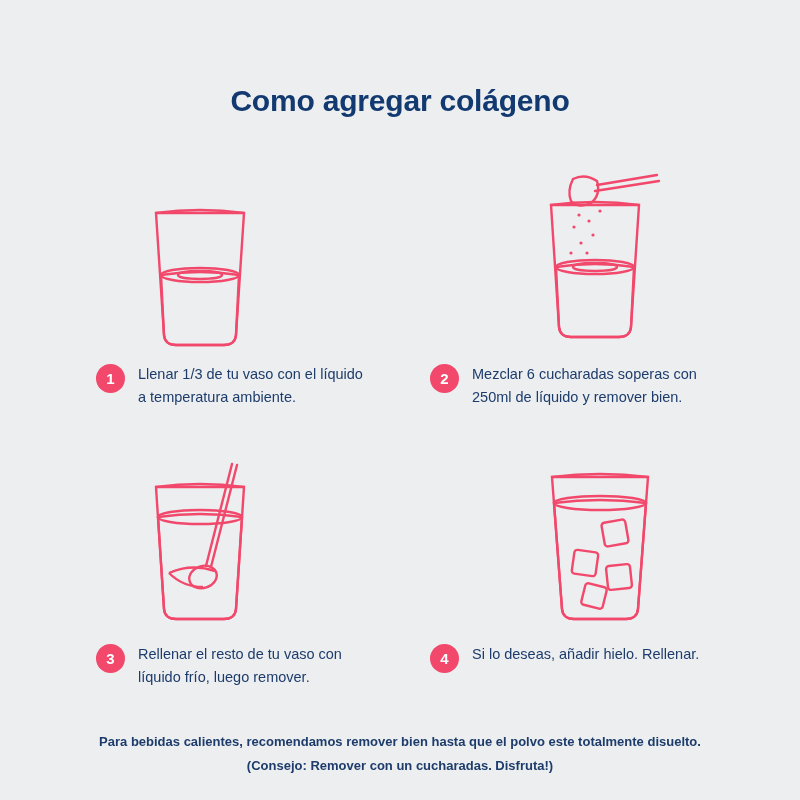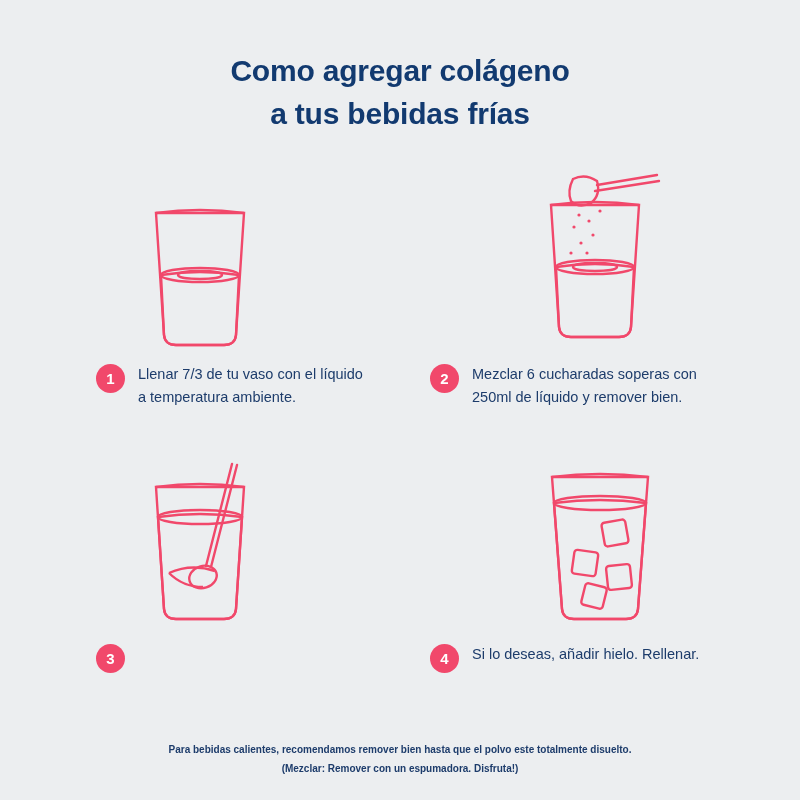--- a/index.html
+++ b/index.html
@@ -15,21 +15,21 @@
     overflow: hidden;
   }
   .page {
     position: relative;
     width: 800px;
     height: 800px;
     box-sizing: border-box;
   }
   .title {
     text-align: center;
-    padding-top: 50px;
+    padding-top: 80px;
     font-size: 30px;
     font-weight: bold;
     color: #123a70;
     line-height: 1.42;
     letter-spacing: -0.2px;
   }
   .title .line {
     display: block;
   }
   .steps {
@@ -83,57 +83,56 @@
   }
   .step.right .caption {
     max-width: 260px;
   }
   .footer {
     position: absolute;
     left: 0;
     bottom: 22px;
     width: 800px;
     text-align: center;
-    font-size: 10px;
+    font-size: 13px;
     font-weight: bold;
     color: #1d3c6b;
     line-height: 1.85;
   }
   .footer span {
     display: block;
   }
   svg { display: block; }
 </style>
 </head>
 <body>
 
 <div class="page">
 
   <div class="title">
     <span class="line">Como agregar colágeno</span>
-    <span class="line">a tus bebidas frías</span>
   </div>
 
   <div class="steps">
 
     <div class="step left">
       <div class="art">
         <span>
           <svg width="140" height="160" viewBox="0 0 140 160" fill="none" stroke="#f1486b" stroke-width="2.4">
             <path d="M26 18 L34 140 Q35 150 46 150 L94 150 Q105 150 106 140 L114 18 Z"></path>
             <path d="M26 18 Q70 12 114 18"></path>
             <path d="M31 80 Q70 74 109 80 L106 140 Q105 150 94 150 L46 150 Q35 150 34 140 Z"></path>
             <ellipse cx="70" cy="80" rx="39" ry="7"></ellipse>
             <ellipse cx="70" cy="80" rx="22" ry="4"></ellipse>
           </svg>
         </span>
       </div>
       <div class="caption-row">
         <div class="badge">1</div>
-        <div class="caption">Llenar 7/3 de tu vaso con el líquido a temperatura ambiente.</div>
+        <div class="caption">Llenar 1/3 de tu vaso con el líquido a temperatura ambiente.</div>
       </div>
     </div>
 
     <div class="step right">
       <div class="art">
         <span>
           <svg width="190" height="190" viewBox="0 0 190 190" fill="none" stroke="#f1486b" stroke-width="2.4">
             <path d="M46 40 L54 162 Q55 172 66 172 L114 172 Q125 172 126 162 L134 40 Z"></path>
             <path d="M46 40 Q90 34 134 40"></path>
             <path d="M51 102 Q90 96 129 102 L126 162 Q125 172 114 172 L66 172 Q55 172 54 162 Z"></path>
@@ -170,20 +169,21 @@
             <path d="M112 10 L86 112" stroke-linecap="round"></path>
             <path d="M107 9 L81 111" stroke-linecap="round"></path>
             <ellipse cx="78" cy="122" rx="14" ry="11" transform="rotate(-18 78 122)"></ellipse>
             <path d="M44 118 Q66 108 90 116"></path>
             <path d="M44 118 Q58 132 78 132"></path>
           </svg>
         </span>
       </div>
       <div class="caption-row">
         <div class="badge">3</div>
+        <div class="caption">Rellenar el resto de tu vaso con líquido frío, luego remover.</div>
       </div>
     </div>
 
     <div class="step right">
       <div class="art">
         <span>
           <svg width="150" height="180" viewBox="0 0 150 180" fill="none" stroke="#f1486b" stroke-width="2.4">
             <path d="M27 22 L37 154 Q38 164 49 164 L101 164 Q112 164 113 154 L123 22 Z"></path>
             <path d="M27 22 Q75 16 123 22"></path>
             <path d="M29 48 Q75 42 121 48 L113 154 Q112 164 101 164 L49 164 Q38 164 37 154 Z"></path>
@@ -198,16 +198,16 @@
       <div class="caption-row">
         <div class="badge">4</div>
         <div class="caption">Si lo deseas, añadir hielo. Rellenar.</div>
       </div>
     </div>
 
   </div>
 
   <div class="footer">
     <span>Para bebidas calientes, recomendamos remover bien hasta que el polvo este totalmente disuelto.</span>
-    <span>(Mezclar: Remover con un espumadora. Disfruta!)</span>
+    <span>(Consejo: Remover con un cucharadas. Disfruta!)</span>
   </div>
 
 </div>
 
 </body></html>

